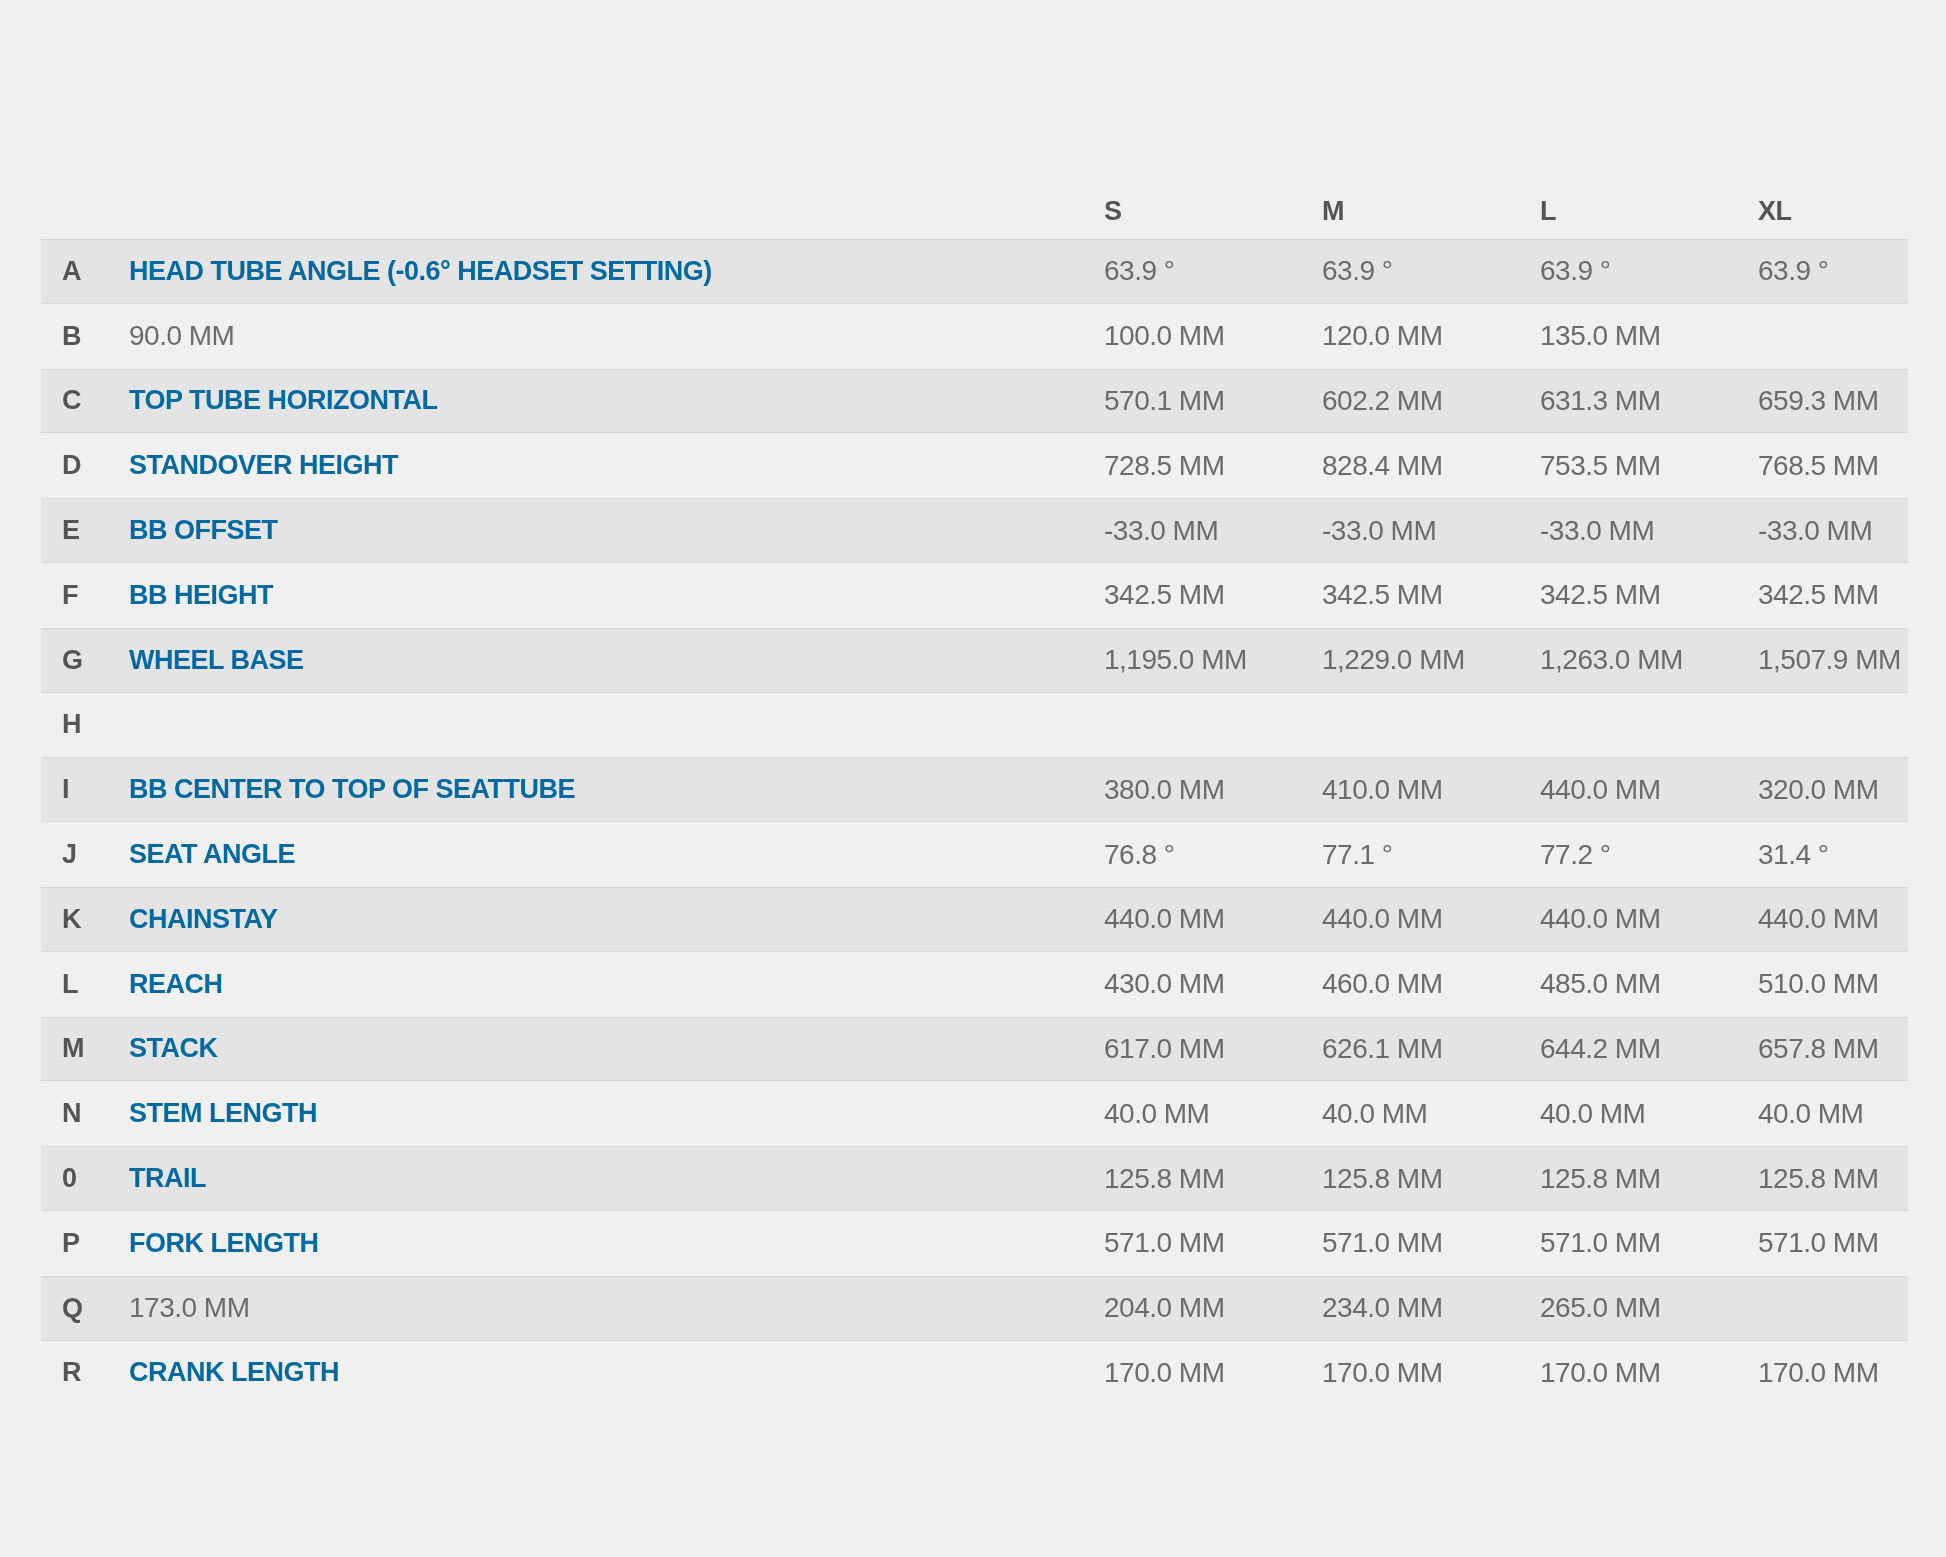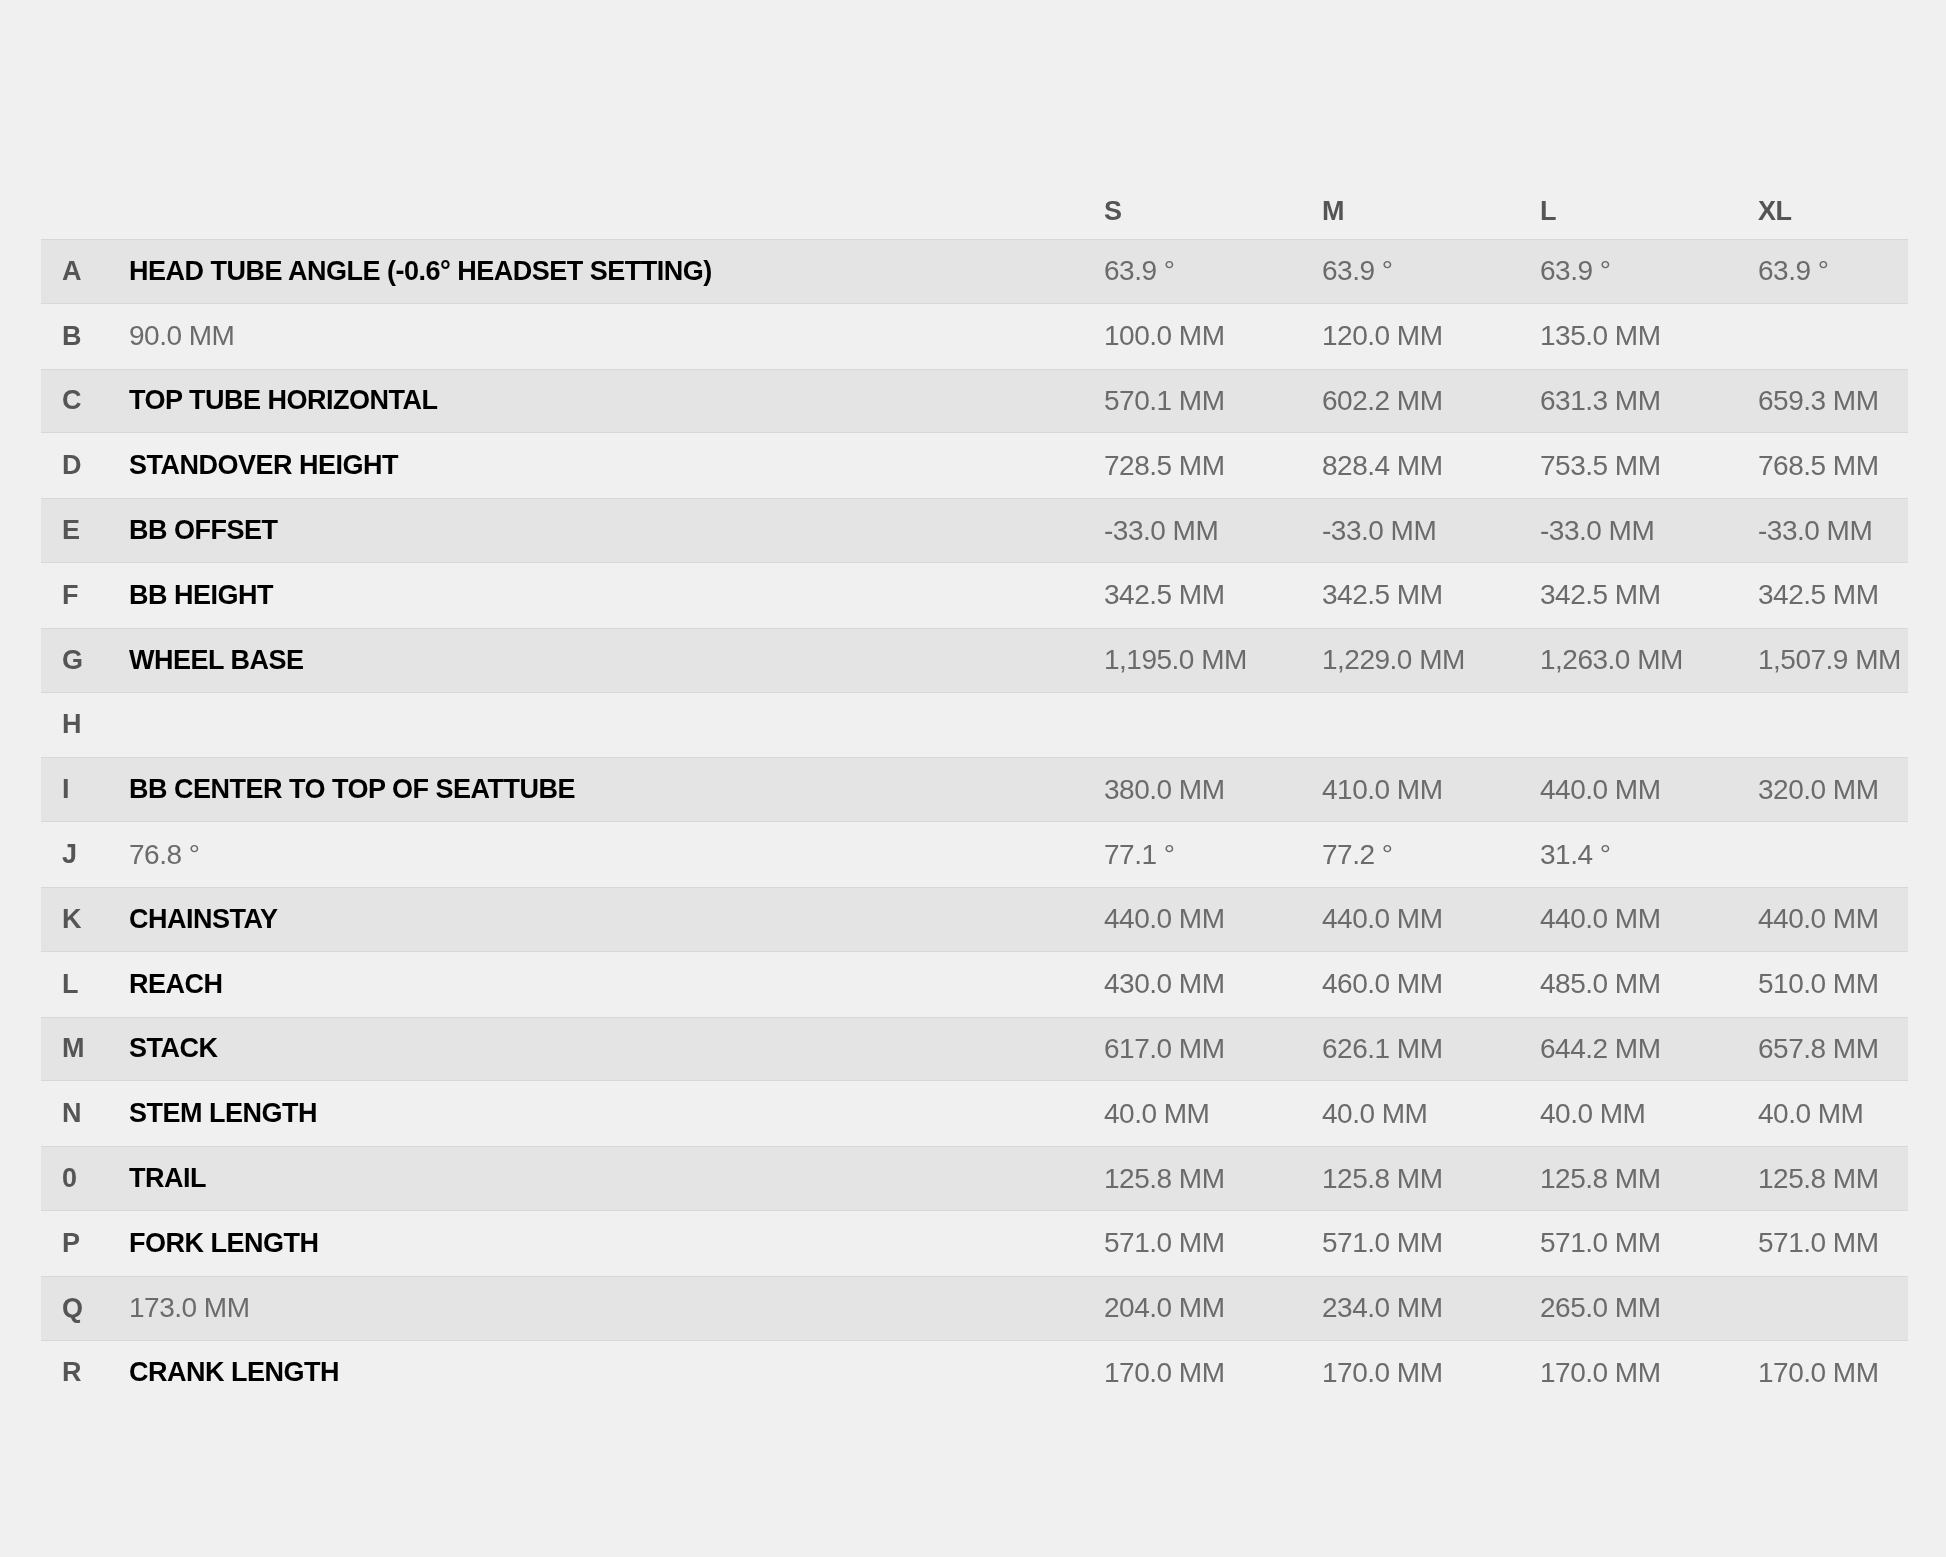--- a/index.html
+++ b/index.html
@@ -46,21 +46,21 @@
   }
   .letter {
     font-size: 27px;
     font-weight: bold;
     color: #555555;
     letter-spacing: -0.5px;
   }
   .label {
     font-size: 27px;
     font-weight: bold;
-    color: #000000;
+    color: #0369a1;
     letter-spacing: -0.5px;
     white-space: nowrap;
   }
   .val {
     font-size: 28px;
     font-weight: normal;
     color: #6b6b6b;
     letter-spacing: -0.5px;
     white-space: nowrap;
   }
@@ -143,20 +143,21 @@
       <div class="grid-row body-row alt">
     <span class="letter">I</span>
     <span class="label">BB CENTER TO TOP OF SEATTUBE</span>
     <span class="val">380.0 MM</span>
     <span class="val">410.0 MM</span>
     <span class="val">440.0 MM</span>
     <span class="val">320.0 MM</span>
   </div>
       <div class="grid-row body-row">
     <span class="letter">J</span>
+    <span class="label">SEAT ANGLE</span>
     <span class="val">76.8 °</span>
     <span class="val">77.1 °</span>
     <span class="val">77.2 °</span>
     <span class="val">31.4 °</span>
   </div>
       <div class="grid-row body-row alt">
     <span class="letter">K</span>
     <span class="label">CHAINSTAY</span>
     <span class="val">440.0 MM</span>
     <span class="val">440.0 MM</span>

